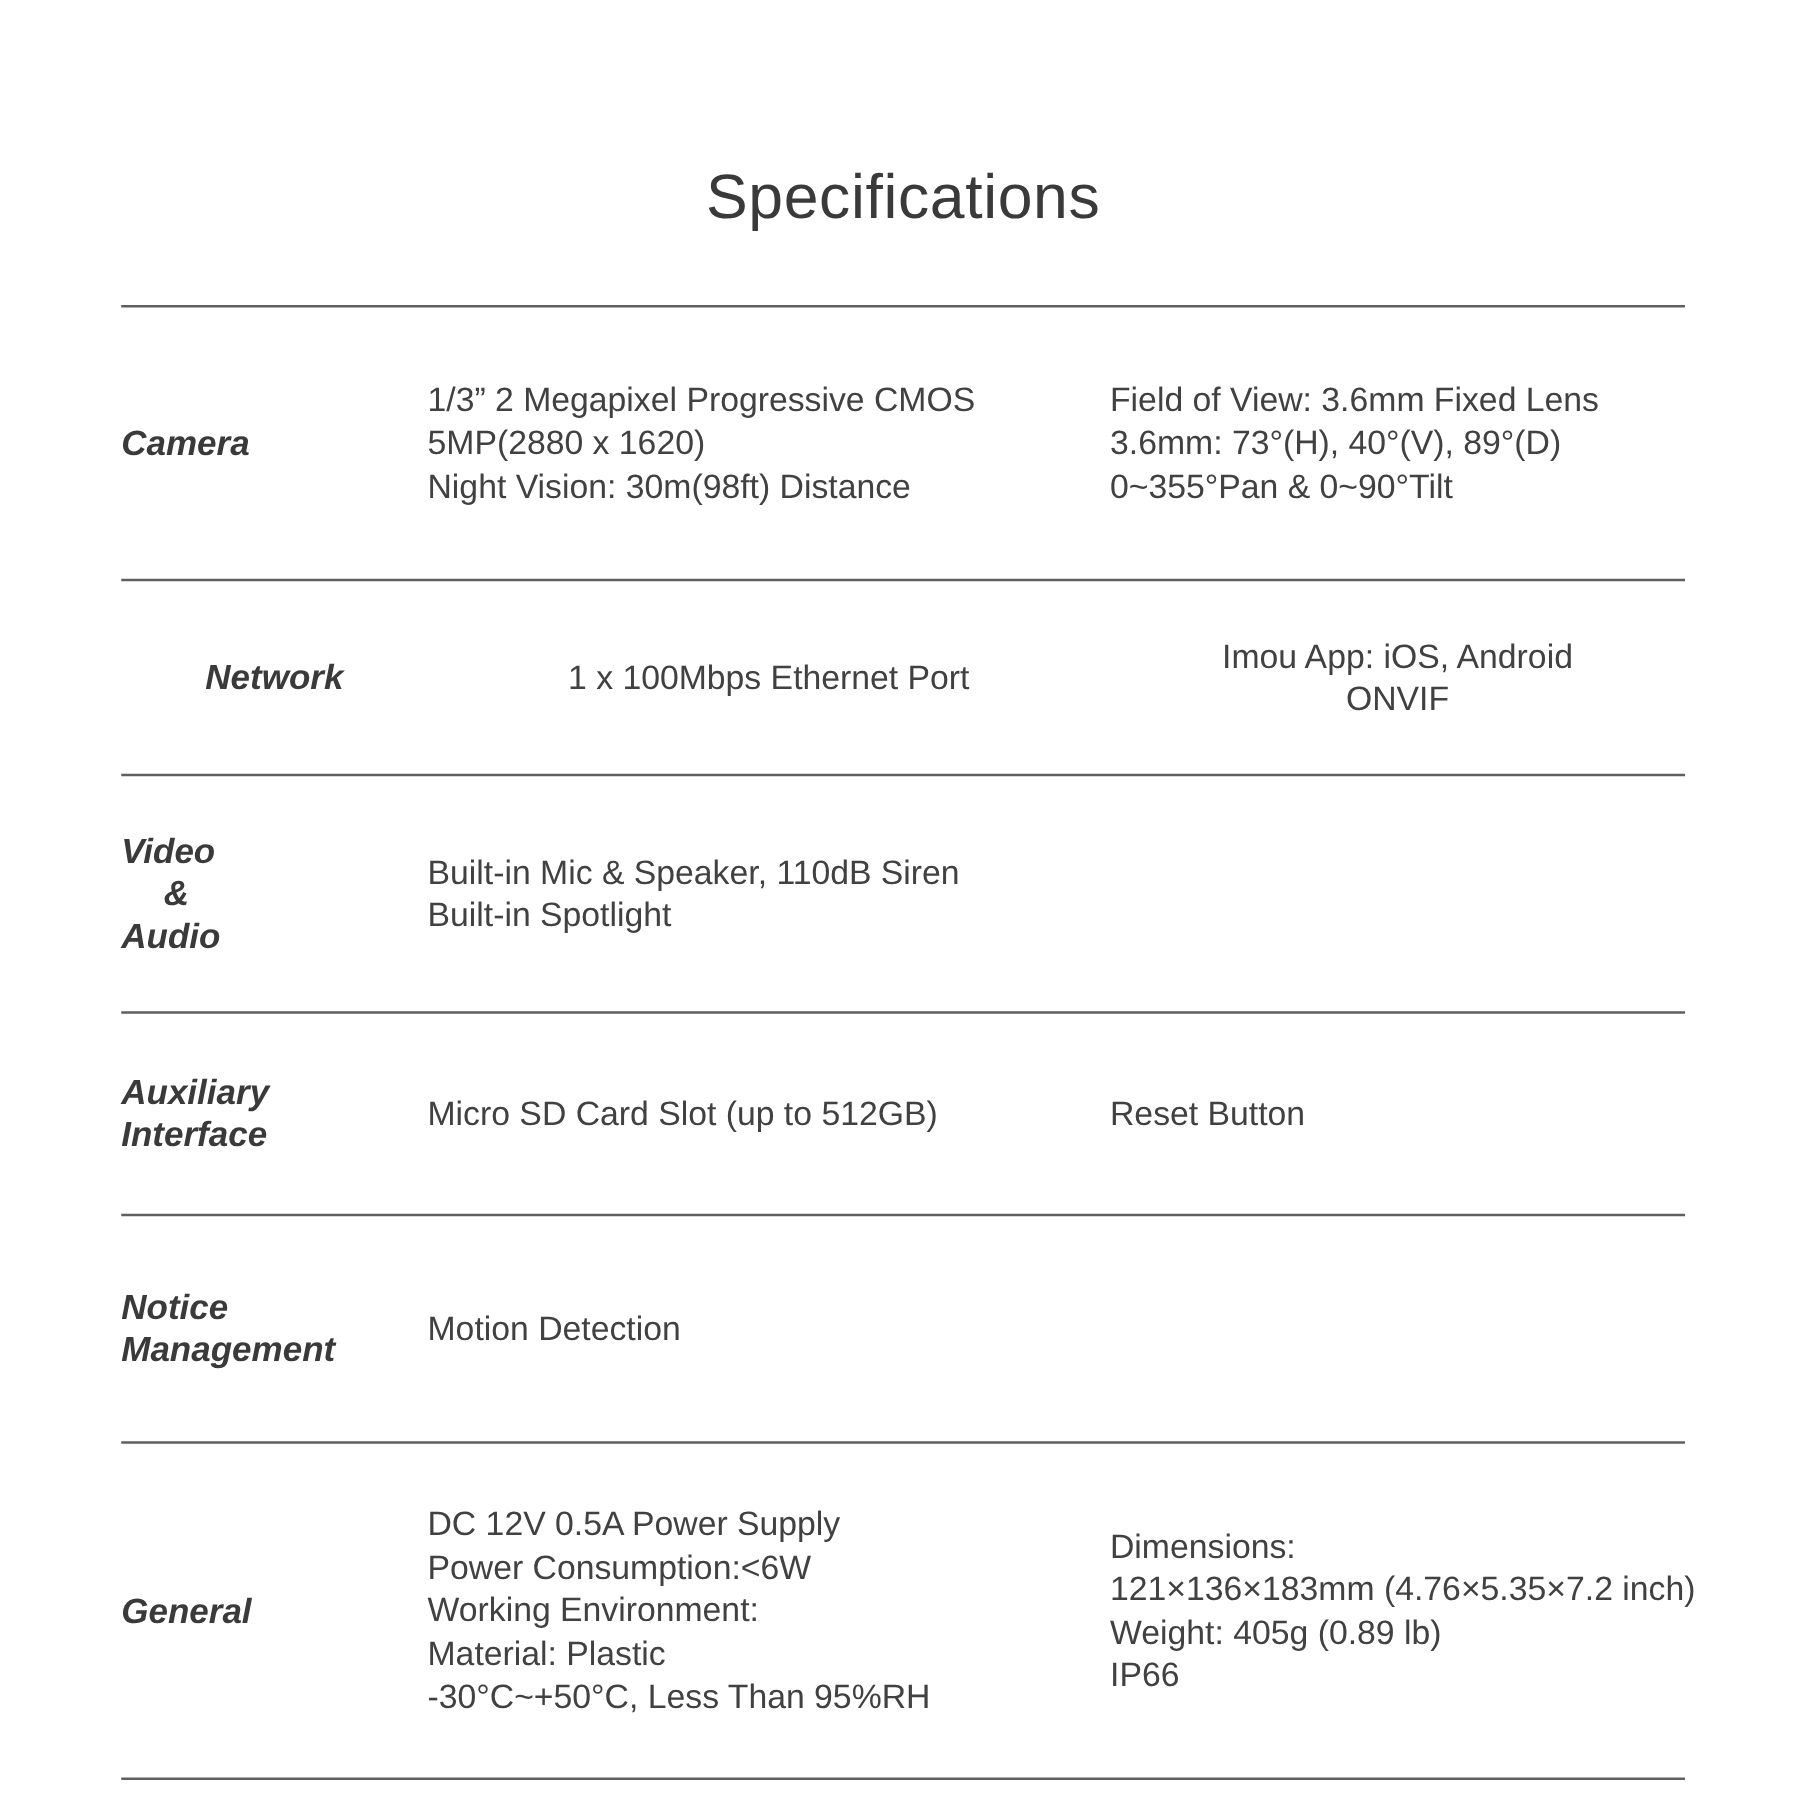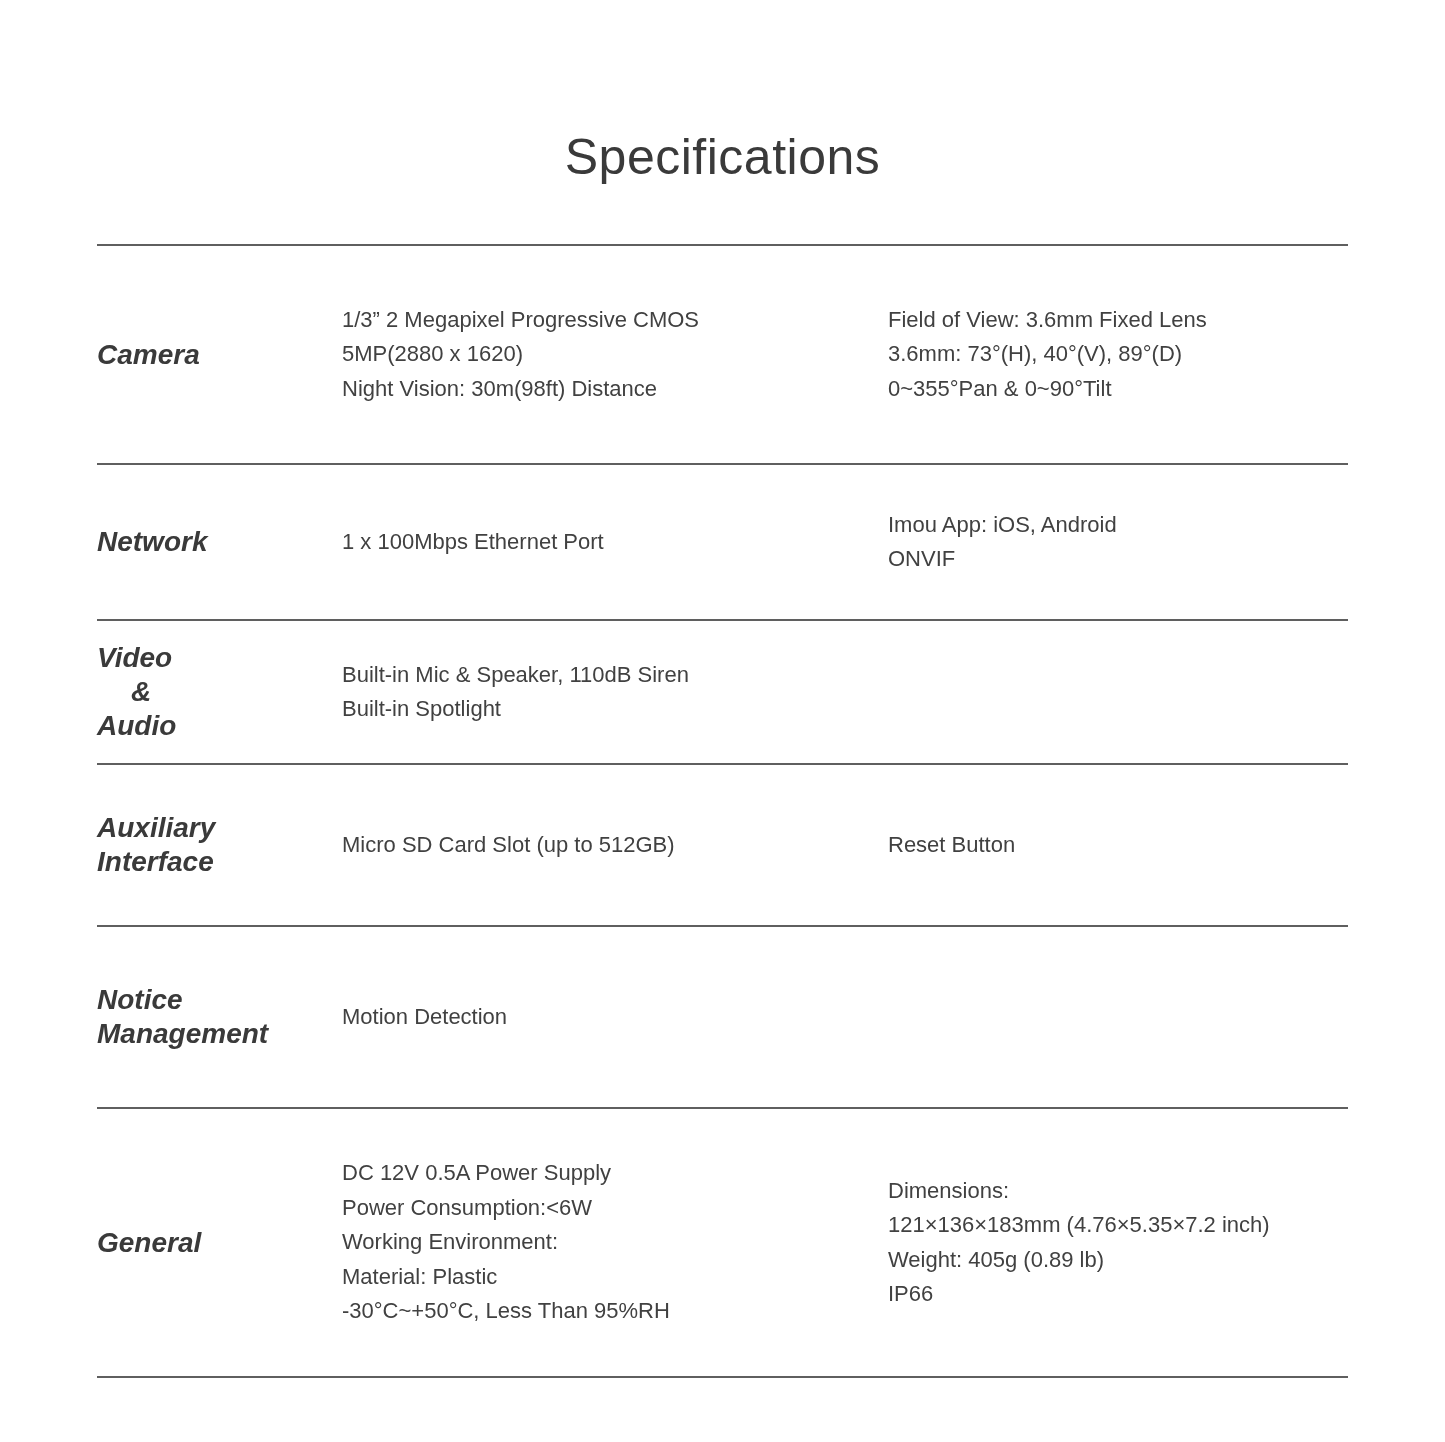--- a/index.html
+++ b/index.html
@@ -39,38 +39,38 @@
     border-top: 2px solid var(--divider-color, #5f5f5f);
   }
   .spec-row {
     display: grid;
     grid-template-columns: 245px 546px 1fr;
     align-items: center;
     box-sizing: border-box;
     border-bottom: 2px solid var(--divider-color, #5f5f5f);
   }
   .row-camera    { height: 219px; }
-  .row-network   { height: 156px; }
-  .row-video     { height: 144px; }
+  .row-network   { height: 156px; text-align: center; }
+  .row-video     { height: 190px; }
   .row-aux       { height: 162px; }
   .row-notice    { height: 182px; }
   .row-general   { height: 269px; }
 
   .section-label {
     font-size: 28px;
     line-height: 34px;
     font-weight: 700;
     color: var(--heading-color, #3a3a3a);
     font-style: italic;
   }
   .label-line { white-space: nowrap; }
   .label-line.amp { padding-left: 34px; }
 
   .spec-col {
-    font-size: 22px;
+    font-size: 27px;
     line-height: 34.5px;
     color: var(--text-color, #414141);
   }
   .spec-text { white-space: nowrap; }
 </style>
 </head>
 <body>
 
 <div class="page">
 

